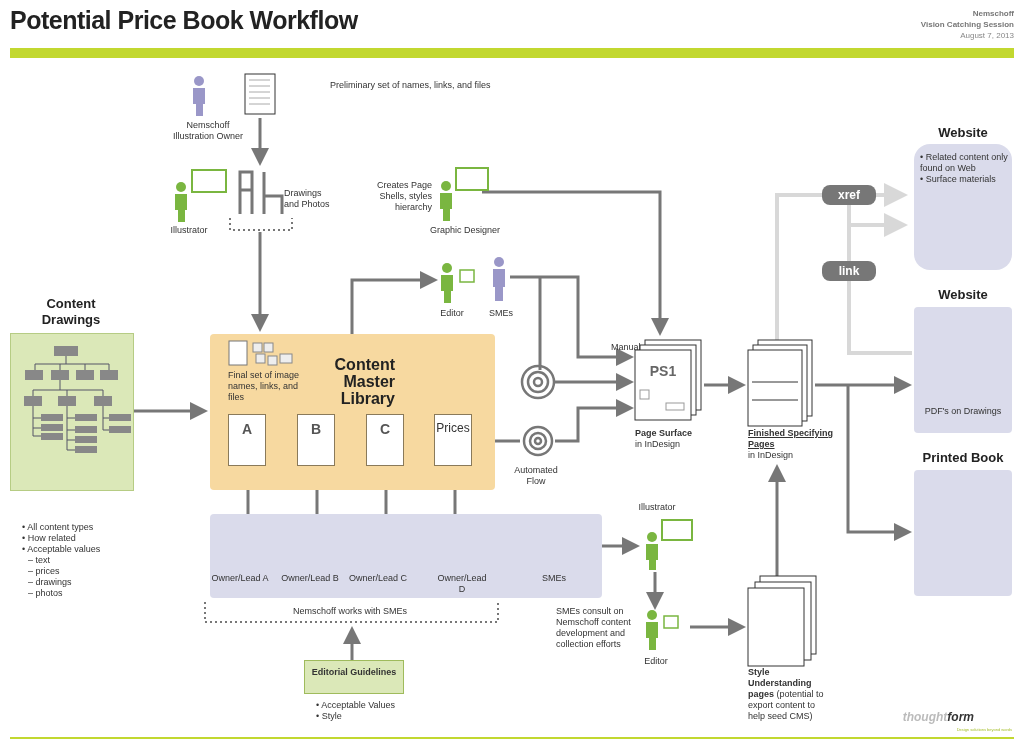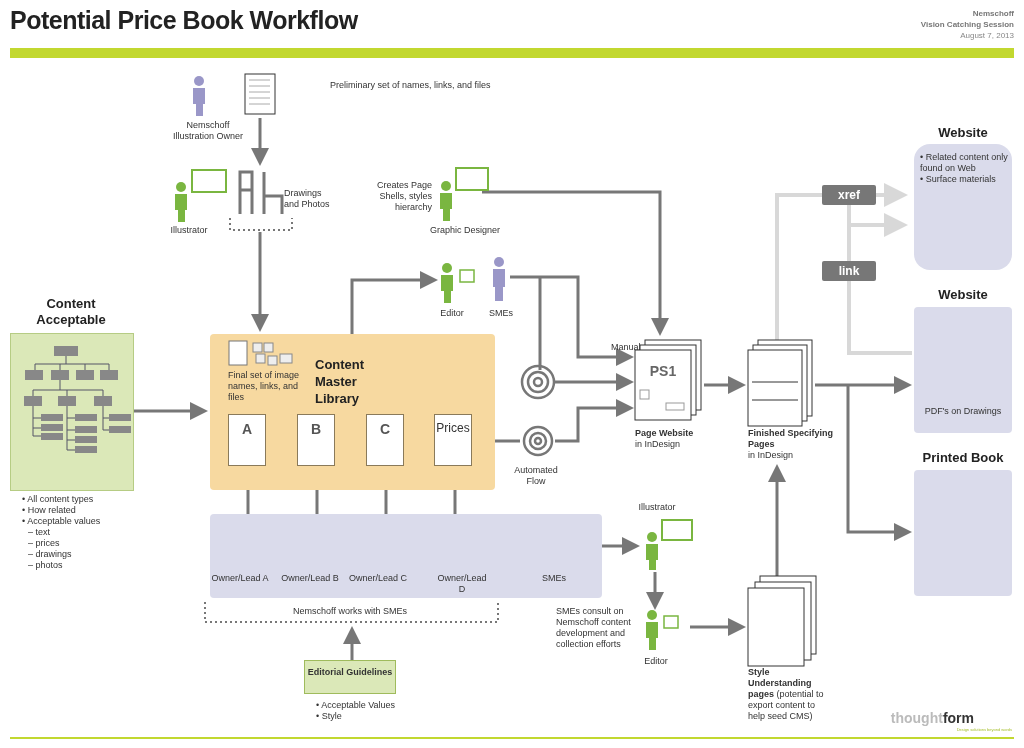--- a/index.html
+++ b/index.html
@@ -8,31 +8,31 @@
   .title{left:10px;top:6px;font-size:25px;font-weight:bold;color:#222;letter-spacing:-0.5px;}
   .meta{right:10px;top:8px;text-align:right;font-size:8px;line-height:11px;color:#888;}
   .meta .b{font-weight:bold;color:#777;}
   .greenbar{left:10px;top:48px;width:1004px;height:10px;background:#c2d830;}
   .greenline{left:10px;top:737px;width:1004px;height:2px;background:#c2d830;}
   svg.flow{position:absolute;left:0;top:0;}
   .lbl{font-size:9px;line-height:11px;color:#333;}
   .lbl.c{text-align:center;}
   .h{font-weight:bold;font-size:13px;color:#222;text-align:center;line-height:16px;}
   .cml{left:210px;top:334px;width:285px;height:156px;background:#f7d9a0;border-radius:4px;}
-  .cmltitle{left:315px;top:356px;width:80px;font-size:13px;font-weight:bold;text-align:left;line-height:17px;color:#222;}
+  .cmltitle{left:315px;top:356px;width:80px;font-size:16px;font-weight:bold;text-align:right;line-height:17px;color:#222;}
   .pg{width:38px;height:52px;background:#fff;border:1px solid #8a7a5a;font-size:14px;font-weight:bold;color:#555;text-align:center;padding-top:6px;box-sizing:border-box;}
   .pg.prices{font-weight:normal;font-size:12px;color:#333;}
   .owners{left:210px;top:514px;width:392px;height:84px;background:#dadbeb;border-radius:4px;}
   .cs-box{left:10px;top:333px;width:122px;height:156px;background:#dbe8b8;border:1px solid #b6cc84;}
   .web1{left:914px;top:144px;width:98px;height:126px;background:#dadbeb;border-radius:16px;}
   .web2{left:914px;top:307px;width:98px;height:126px;background:#dadbeb;border-radius:4px;}
   .book{left:914px;top:470px;width:98px;height:126px;background:#dadbeb;border-radius:4px;}
-  .pill{width:54px;height:20px;background:#777;color:#fff;border-radius:2px;font-weight:bold;font-size:12px;text-align:center;line-height:20px;}
-  .ed-box{left:304px;top:660px;width:92px;height:34px;background:#dbe8b8;border:1px solid #9fbb5c;font-size:9px;font-weight:bold;text-align:center;line-height:12px;padding-top:5px;box-sizing:border-box;color:#333;}
-  .logo{right:50px;top:710px;font-size:14px;font-weight:bold;color:#bbb;}
+  .pill{width:54px;height:20px;background:#777;color:#fff;border-radius:8px;font-weight:bold;font-size:12px;text-align:center;line-height:20px;}
+  .ed-box{left:304px;top:660px;width:100px;height:34px;background:#dbe8b8;border:1px solid #9fbb5c;font-size:9px;font-weight:bold;text-align:center;line-height:12px;padding-top:5px;box-sizing:border-box;color:#333;}
+  .logo{right:50px;top:710px;font-size:12px;font-weight:bold;color:#bbb;font-style:italic;}
   .logo span{color:#333;}
   .tag{right:12px;top:727px;font-size:4px;color:#a8c030;}
 </style>
 </head>
 <body>
 
 <div class="abs title">Potential Price Book Workflow</div>
 <div class="abs meta">
   <div class="b">Nemschoff</div>
   <div class="b">Vision Catching Session</div>
@@ -211,21 +211,21 @@
 <div class="abs lbl c" style="left:168px;top:120px;width:80px;">Nemschoff Illustration Owner</div>
 <div class="abs lbl" style="left:284px;top:188px;width:50px;">Drawings and Photos</div>
 <div class="abs lbl c" style="left:164px;top:225px;width:50px;">Illustrator</div>
 <div class="abs lbl" style="left:366px;top:180px;width:66px;text-align:right;">Creates Page Shells, styles hierarchy</div>
 <div class="abs lbl c" style="left:420px;top:225px;width:90px;">Graphic Designer</div>
 <div class="abs lbl c" style="left:432px;top:308px;width:40px;">Editor</div>
 <div class="abs lbl c" style="left:484px;top:308px;width:34px;">SMEs</div>
 
 <div class="abs h" style="left:10px;top:296px;width:122px;">
   <div>Content</div>
-  <div>Acceptable</div>
+  <div>Drawings</div>
 </div>
 <div class="abs cs-box">
   <svg width="122" height="156">
     <g stroke="#556" stroke-width="1" fill="none">
       <path d="M55 22 V30 M24 30 H98 M24 30 V36 M49 30 V36 M74 30 V36 M98 30 V36"></path>
       <path d="M49 46 V56 M22 56 H92 M22 56 V62 M56 56 V62 M92 56 V62"></path>
       <path d="M22 72 V102 M22 84 H30 M22 94 H30 M22 102 H30"></path>
       <path d="M56 72 V116 M56 84 H64 M56 96 H64 M56 106 H64 M56 116 H64"></path>
       <path d="M92 72 V96 M92 84 H98 M92 96 H98"></path>
     </g>
@@ -243,21 +243,21 @@
         <rect x="30" y="99" width="22" height="7"></rect>
       <rect x="64" y="80" width="22" height="7"></rect>
         <rect x="64" y="92" width="22" height="7"></rect>
         <rect x="64" y="102" width="22" height="7"></rect>
         <rect x="64" y="112" width="22" height="7"></rect>
       <rect x="98" y="80" width="22" height="7"></rect>
         <rect x="98" y="92" width="22" height="7"></rect>
     </g>
   </svg>
 </div>
-<div class="abs lbl" style="left:22px;top:494px;">
+<div class="abs lbl" style="left:22px;top:522px;">
   <div>• All content types</div>
   <div>• How related</div>
   <div>• Acceptable values</div>
   <div style="padding-left:6px">– text</div>
   <div style="padding-left:6px">– prices</div>
   <div style="padding-left:6px">– drawings</div>
   <div style="padding-left:6px">– photos</div>
 </div>
 
 <div class="abs cml"></div>
@@ -288,23 +288,23 @@
 <div class="abs lbl" style="left:520px;top:606px;width:100px;margin-left:36px;">SMEs consult on Nemschoff content development and collection efforts</div>
 
 <div class="abs ed-box">Editorial Guidelines</div>
 <div class="abs lbl" style="left:316px;top:700px;">
   <div>• Acceptable Values</div>
   <div>• Style</div>
 </div>
 
 <div class="abs lbl" style="left:611px;top:342px;">Manual</div>
 <div class="abs lbl c" style="left:506px;top:465px;width:60px;">Automated Flow</div>
-<div class="abs lbl" style="left:635px;top:428px;font-weight:bold;">Page Website</div>
+<div class="abs lbl" style="left:635px;top:428px;font-weight:bold;">Page Surface</div>
 <div class="abs lbl" style="left:635px;top:439px;">in InDesign</div>
-<div class="abs lbl" style="left:748px;top:428px;width:90px;font-weight:bold;">Finished Specifying Pages</div>
+<div class="abs lbl" style="left:748px;top:428px;width:90px;font-weight:bold;text-decoration:underline;">Finished Specifying Pages</div>
 <div class="abs lbl" style="left:748px;top:450px;">in InDesign</div>
 <div class="abs lbl c" style="left:632px;top:502px;width:50px;">Illustrator</div>
 <div class="abs lbl c" style="left:636px;top:656px;width:40px;">Editor</div>
 <div class="abs lbl" style="left:748px;top:667px;width:84px;">
   <b>Style Understanding pages</b> <span>(potential to export content to help seed CMS)</span>
 </div>
 
 <div class="abs h" style="left:914px;top:125px;width:98px;">Website</div>
 <div class="abs web1">
   <div class="lbl" style="padding:8px 4px 0 6px;">

